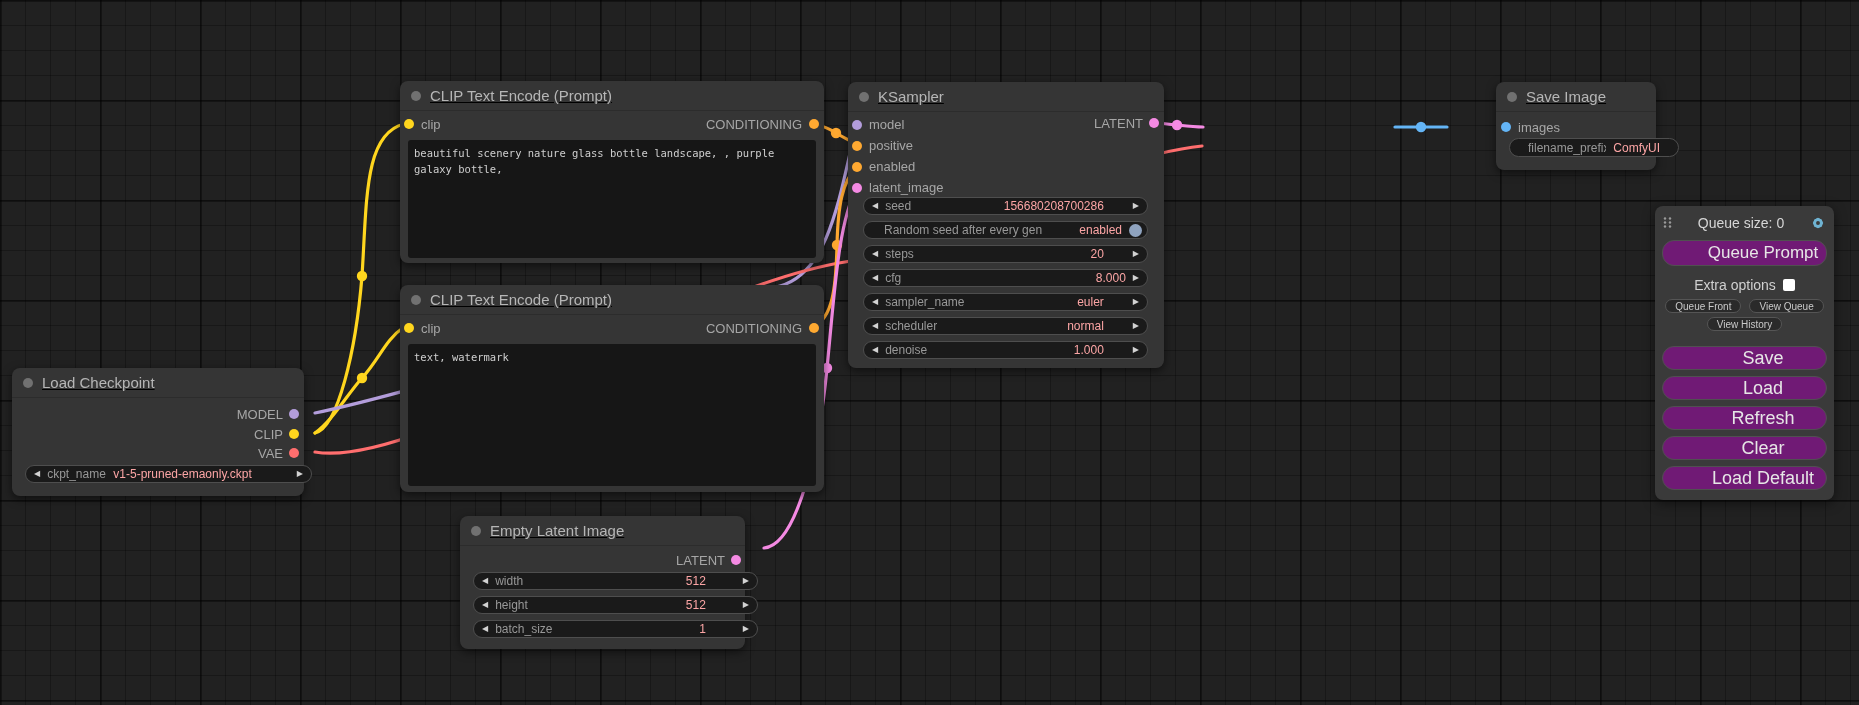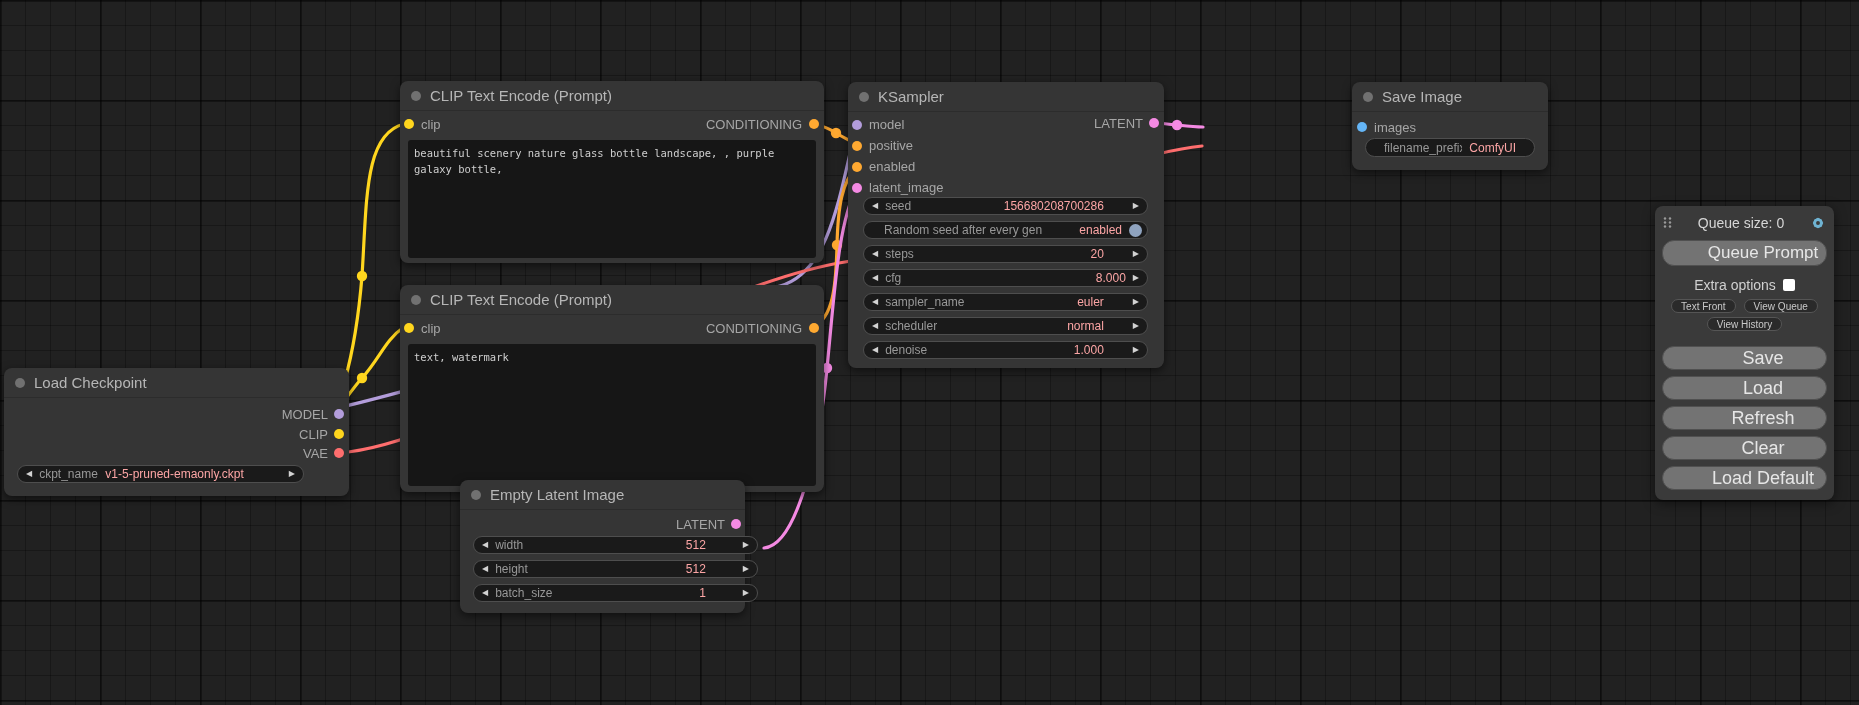--- a/index.html
+++ b/index.html
@@ -9,21 +9,21 @@
     background-image:
       linear-gradient(rgba(0,0,0,.40) 2px,transparent 2px),
       linear-gradient(90deg,rgba(0,0,0,.40) 2px,transparent 2px),
       linear-gradient(rgba(0,0,0,.28) 1px,transparent 1px),
       linear-gradient(90deg,rgba(0,0,0,.28) 1px,transparent 1px);
     background-size:100px 100px,100px 100px,25px 25px,25px 25px;
     font-family:"Liberation Sans",sans-serif;
   }
   #wires{position:absolute;left:0;top:0;z-index:1;}
   .node{position:absolute;background:#353535;border-radius:8px;z-index:2;
-        box-shadow:0 3px 10px rgba(0,0,0,.55);box-sizing:border-box;}
+        box-shadow:0 3px 10px rgba(0,0,0,.55);box-sizing:border-box;text-decoration:underline;}
   .node-header{height:30px;display:flex;align-items:center;gap:9px;padding:0 11px;
         border-bottom:1px solid #2c2c2c;box-sizing:border-box;}
   .collapse-dot{width:10px;height:10px;border-radius:50%;background:#717171;flex:none;}
   .node-title{color:#b6b6b6;font-size:15px;white-space:nowrap;}
   .port-dot{width:10px;height:10px;border-radius:50%;flex:none;}
   .port-label{color:#a6a6a6;font-size:13px;white-space:nowrap;}
   .in-col{position:absolute;left:4px;display:flex;flex-direction:column;}
   .port-row{display:flex;align-items:center;gap:7px;height:21px;}
   .abs-out{position:absolute;display:flex;align-items:center;gap:6px;height:20px;}
   .row-io{position:absolute;left:4px;right:5px;top:33px;height:20px;display:flex;
@@ -39,21 +39,21 @@
   .toggle{width:13px;height:13px;border-radius:50%;flex:none;margin-right:-3px;}
   .ta{position:absolute;background:#161616;border:none;border-radius:3px;color:#cfcfcf;
         font-family:"DejaVu Sans Mono",monospace;font-size:10.5px;line-height:1.55;
         padding:5px 6px;resize:none;box-sizing:border-box;outline:none;}
   
   .qpanel{position:absolute;left:1655px;top:206px;width:179px;height:294px;z-index:3;
         background:#3a3a3a;border-radius:8px;box-shadow:0 3px 12px rgba(0,0,0,.5);
         padding:8px 7px;box-sizing:border-box;}
   .qrow1{display:flex;align-items:center;height:18px;}
   .qsize{flex:1;text-align:center;color:#d6d6d6;font-size:14px;}
-  .btn{background:#737373;border:1px solid #505050;border-radius:12px;color:#e6e6e6;
+  .btn{background:#701a75;border:1px solid #505050;border-radius:12px;color:#e6e6e6;
         display:block;width:100%;font-family:"Liberation Sans",sans-serif;cursor:pointer;padding-left:43px;}
   .btn-queue{height:26px;font-size:17px;margin-top:8px;}
   .extra-row{margin-top:11px;display:flex;align-items:center;justify-content:center;gap:7px;text-align:center;}
   .extra-label{color:#d0d0d0;font-size:14px;}
   .checkbox{width:12px;height:12px;background:#ffffff;border-radius:2px;flex:none;}
   .sm-row{margin-top:6px;display:flex;justify-content:center;gap:8px;}
   .btn-sm{background:#2a2a2a;border:1px solid #555;border-radius:8px;color:#c9c9c9;
         font-size:10px;padding:1px 9px;height:14px;line-height:11px;
         font-family:"Liberation Sans",sans-serif;cursor:pointer;}
   .hist-row{margin-top:4px;display:flex;justify-content:center;}
@@ -77,21 +77,21 @@
       <path d="M813,327 C833,318 836,287 837,245 C838,206 842,182 857,166" stroke="#FFA931" fill="none" stroke-width="3.2" stroke-linecap="round"></path>
       <circle cx="837" cy="245" r="5.2" fill="#FFA931"></circle>
       <path d="M764,548 C800,545 821,432 827,368 C835,288 838,224 857,187" stroke="#F48AE3" fill="none" stroke-width="3.2" stroke-linecap="round"></path>
       <circle cx="827" cy="368" r="5.2" fill="#F48AE3"></circle>
       <path d="M1153,123 C1165,123 1171,125 1177,125 C1186,126 1194,127 1203,127" stroke="#F48AE3" fill="none" stroke-width="3.2" stroke-linecap="round"></path>
       <circle cx="1177" cy="125" r="5.2" fill="#F48AE3"></circle>
       <path d="M1395,127 L1447,127" stroke="#64B5F6" fill="none" stroke-width="3.2" stroke-linecap="round"></path>
       <circle cx="1421" cy="127" r="5.2" fill="#64B5F6"></circle>
     </svg>
 
-  <div class="node" style="left:4px;top:368px;width:345px;height:128px">
+  <div class="node" style="left:12px;top:368px;width:292px;height:128px">
     <div class="node-header">
       <span class="collapse-dot"></span>
       <span class="node-title">Load Checkpoint</span>
     </div>
     <div class="abs-out" style="right:5px;top:36px">
       <span class="port-label">MODEL</span>
       <span class="port-dot" style="background-color: rgb(179, 157, 219);"></span>
     </div>
     <div class="abs-out" style="right:5px;top:56px">
       <span class="port-label">CLIP</span>
@@ -140,21 +140,21 @@
         <span class="port-label">clip</span>
       </span>
       <span class="io-cluster">
         <span class="port-label">CONDITIONING</span>
         <span class="port-dot" style="background-color: rgb(255, 169, 49);"></span>
       </span>
     </div>
     <textarea class="ta" style="left: 8px; top: 59px; width: 408px; height: 142px;">text, watermark</textarea>
   </div>
 
-  <div class="node" style="left:460px;top:480px;width:285px;height:133px">
+  <div class="node" style="left:460px;top:516px;width:285px;height:133px">
     <div class="node-header">
       <span class="collapse-dot"></span>
       <span class="node-title">Empty Latent Image</span>
     </div>
     <div class="abs-out" style="right:4px;top:34px">
       <span class="port-label">LATENT</span>
       <span class="port-dot" style="background-color: rgb(244, 138, 227);"></span>
     </div>
     <div class="widget-stack" style="left:13px;top:56px;width:285px">
       <div class="widget">
@@ -244,21 +244,21 @@
       <div class="widget">
         <span class="warr">◀</span>
         <span class="wlabel">denoise</span>
         <span class="wvalue" style="margin-right:22px">1.000</span>
         <span class="warr">▶</span>
       </div>
     </div>
   </div>
 
 
-  <div class="node" style="left:1352px;top:82px;width:196px;height:88px">
+  <div class="node" style="left:1496px;top:82px;width:160px;height:88px">
     <div class="node-header">
       <span class="collapse-dot"></span>
       <span class="node-title">Save Image</span>
     </div>
     <div class="in-col" style="left:5px;top:35px">
       <div class="port-row" style="height:20px">
         <span class="port-dot" style="background-color: rgb(100, 181, 246);"></span>
         <span class="port-label">images</span>
       </div>
     </div>
@@ -291,21 +291,21 @@
         </g>
         <circle cx="12" cy="12" r="2.6" fill="#3a3a3a"></circle>
       </svg>
     </div>
     <button class="btn btn-queue">Queue Prompt</button>
     <div class="extra-row">
       <span class="extra-label">Extra options</span>
       <span class="checkbox"></span>
     </div>
     <div class="sm-row">
-      <button class="btn-sm">Text Front</button>
+      <button class="btn-sm">Queue Front</button>
       <button class="btn-sm">View Queue</button>
     </div>
     <div class="hist-row">
       <button class="btn-sm">View History</button>
     </div>
     <div class="btn-stack">
       <button class="btn btn-big">Save</button>
       <button class="btn btn-big">Load</button>
       <button class="btn btn-big">Refresh</button>
       <button class="btn btn-big">Clear</button>

